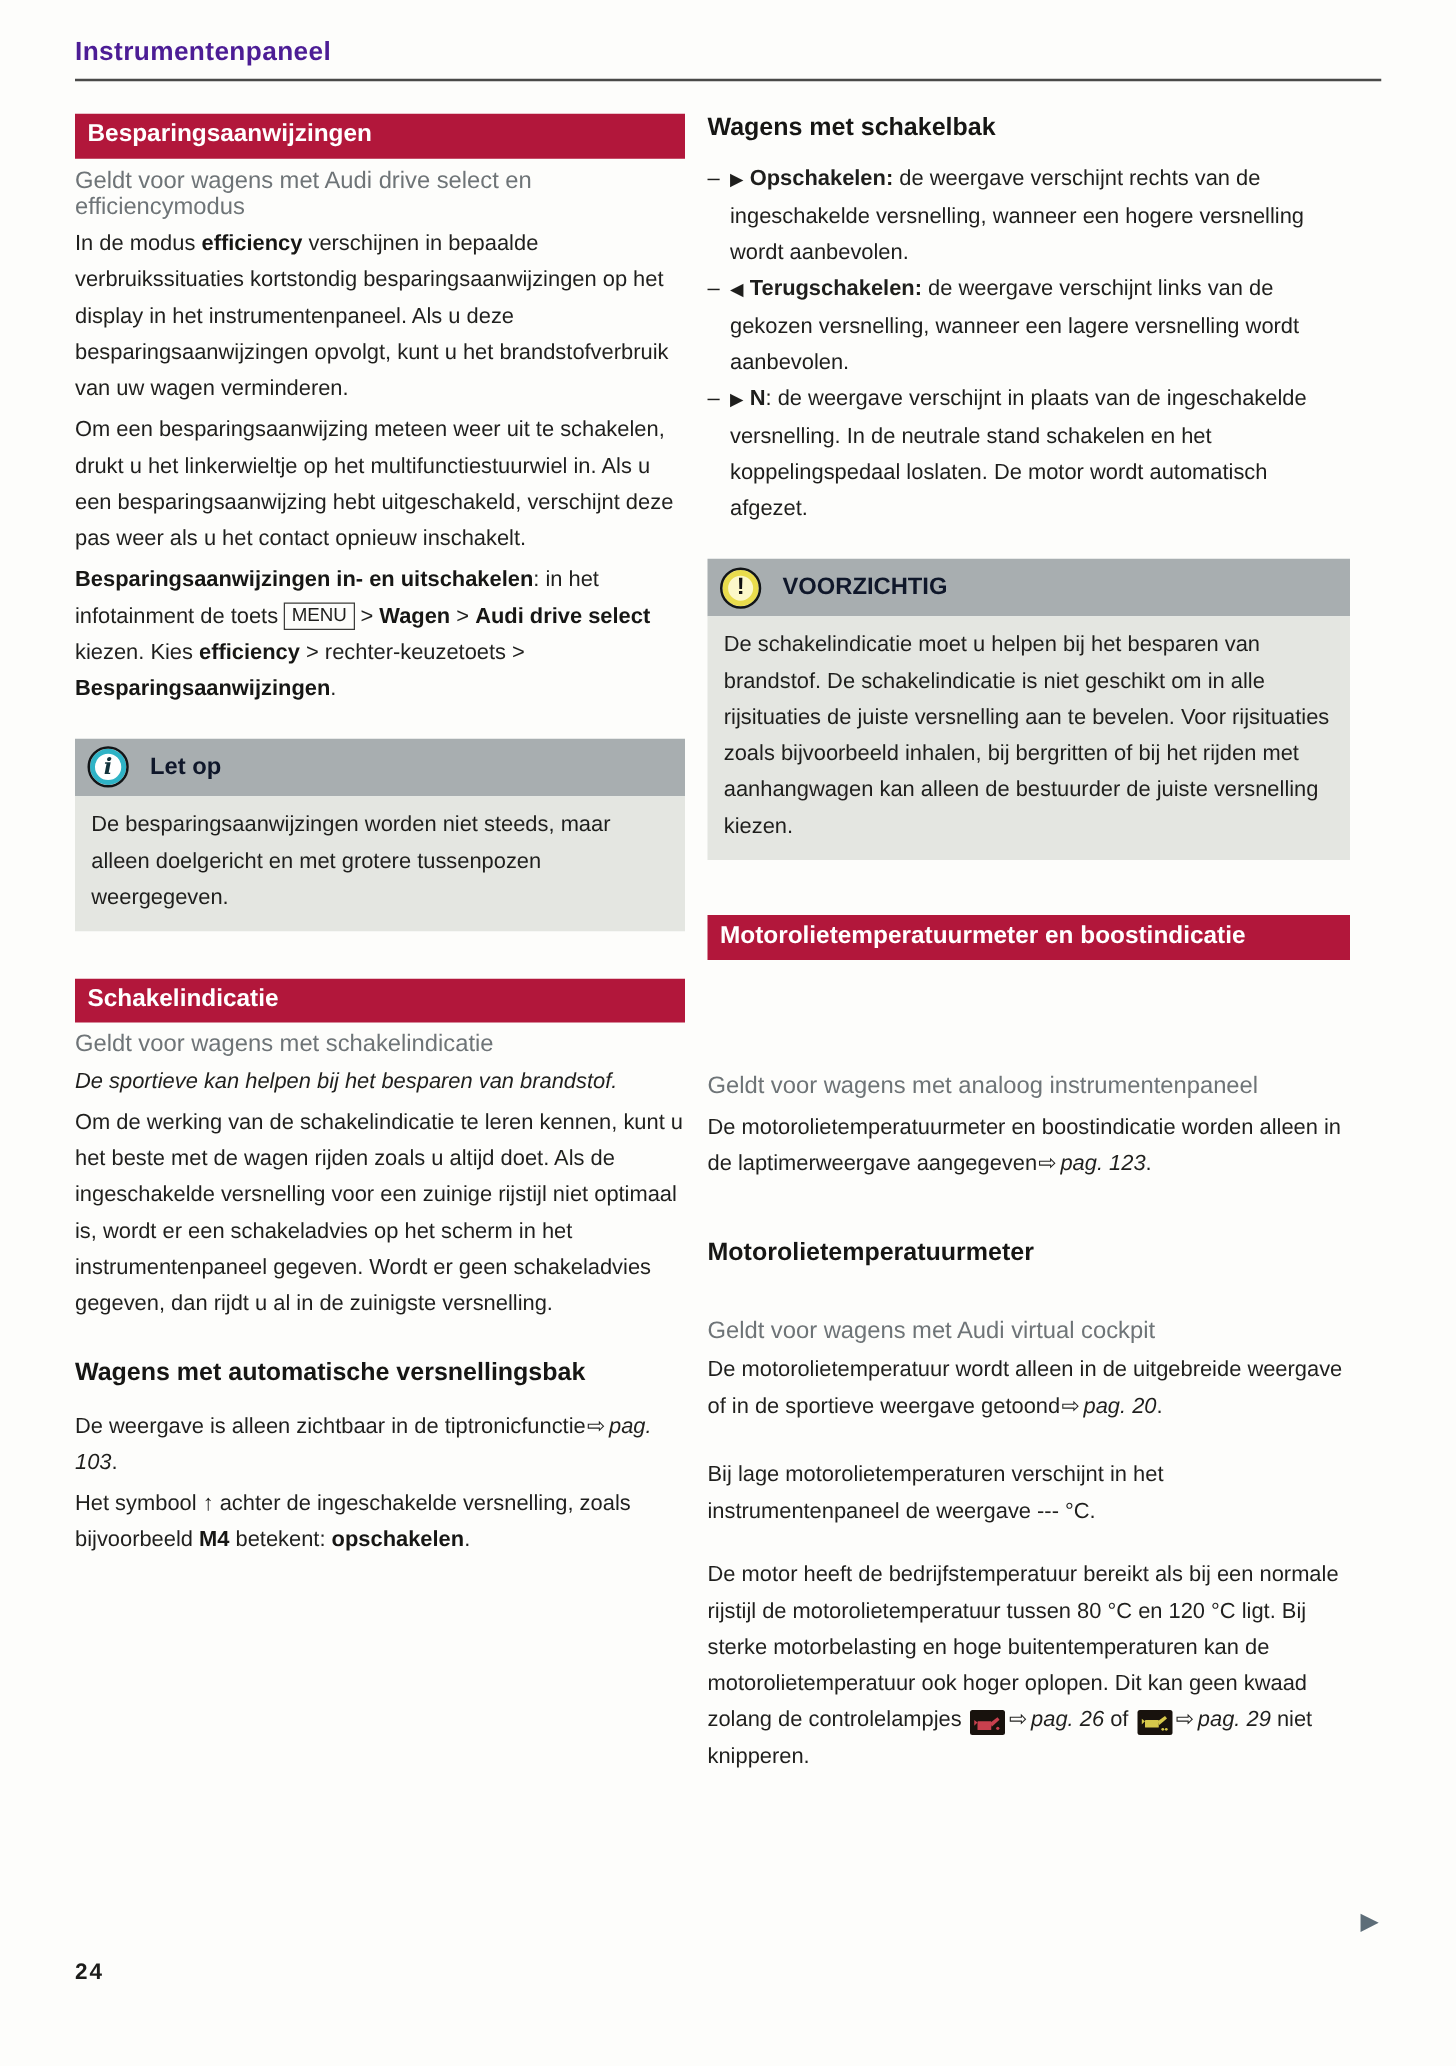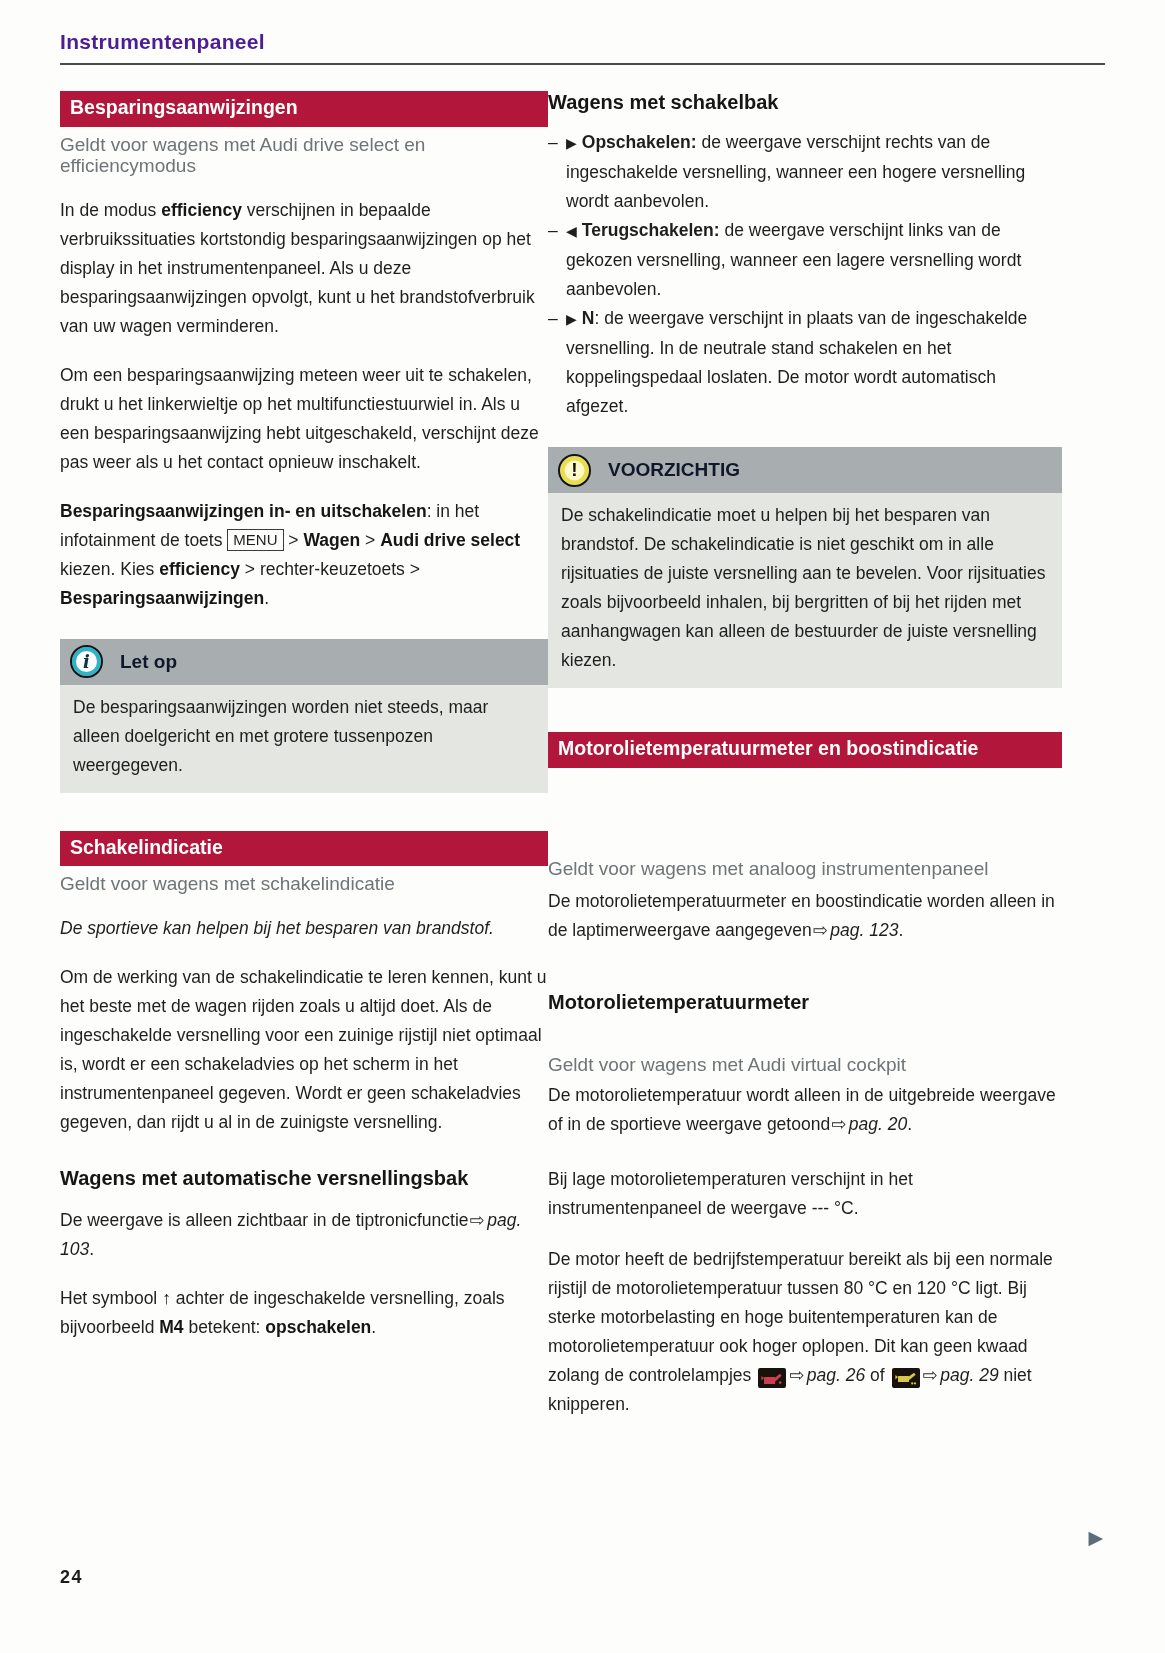--- a/index.html
+++ b/index.html
@@ -16,37 +16,37 @@
 
   
   .header {
     margin: 30px 60px 0 60px;
     border-bottom: 2px solid #4a4a48;
     padding-bottom: 9px;
   }
   .header h1 { font-size: 21px; font-weight: bold; letter-spacing: .3px; color: #4c1d95; }
 
   
-  .columns { display: flex; justify-content: flex-start; margin: 26px 85px 0 60px; }
+  .columns { display: flex; justify-content: space-between; margin: 26px 85px 0 60px; }
   .col-left  { width: 488px; }
   .col-right { width: 514px; }
 
   
   .secbar {
     background: #b2173b;
     color: #fff;
     font-weight: bold;
     font-size: 19.5px;
     line-height: 1.32;
     padding: 4px 10px 6px 10px;
   }
   .subtitle { color: #6e7477; font-size: 19px; line-height: 21px; margin-top: 7px; }
 
   
-  p.body { font-size: 17.5px; line-height: 29px; margin-top: 20px; color: #1f1f1d; }
+  p.body { font-size: 17.5px; line-height: 29px; margin-top: 4px; color: #1f1f1d; }
   p.body b { color: #161614; }
   .italic { font-style: italic; }
   .h-sub { font-size: 20px; font-weight: bold; margin-top: 30px; color: #161614; }
 
   .key {
     display: inline-block;
     border: 1.5px solid #3c3c3a;
     padding: 0 5px;
     font-size: 15px;
     line-height: 20px;

